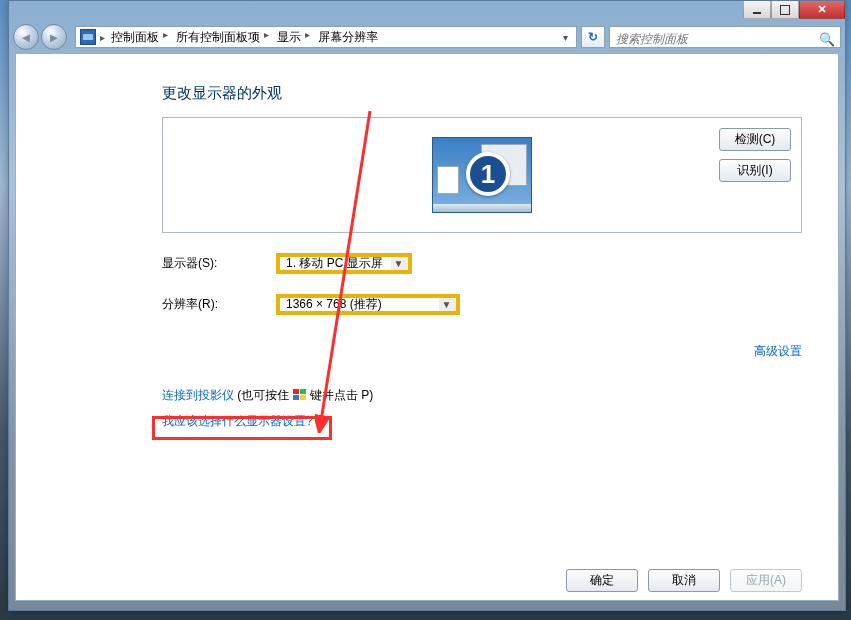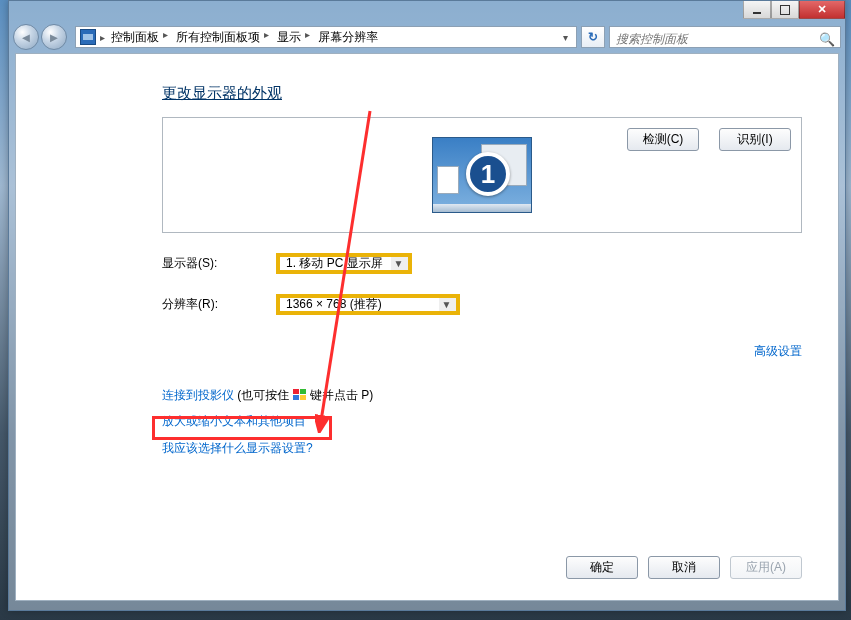--- a/index.html
+++ b/index.html
@@ -85,21 +85,21 @@
   .search-bar input { border:none; outline:none; flex:1; font-size:12px; color:#888; font-family:inherit; font-style:italic;}
   .search-icon { color:#3a7fc5; font-size:13px; }
   .client {
     margin: 0 6px 6px 6px;
     background:#fff;
     height: 548px;
     border:1px solid #9fb0c0;
     padding: 30px 36px 16px 146px;
     position:relative;
   }
-  .page-title { color:#036; font-size:15px; margin-bottom:14px;text-decoration:underline;}
+  .page-title { color:#036; font-size:15px; margin-bottom:14px;}
   .monitor-panel {
     border:1px solid #b0b8c0;
     height:116px;
     position:relative;
     padding:8px;
     display:flex;
     justify-content:center;
     align-items:center;
   }
   .monitor-preview {
@@ -109,21 +109,21 @@
   .desk-win { position:absolute; background:#fff; border:1px solid #9ab;}
   .desk-win.a{left:4px; top:28px; width:22px; height:28px;}
   .desk-win.b{left:48px; top:6px; width:46px; height:42px; background:#e8edf2;}
   .task{position:absolute; bottom:0; left:0; right:0; height:8px; background:linear-gradient(#dfe8f2,#a6bcd2);}
   .num-badge{
     position:absolute; left:34px; top:15px; width:44px; height:44px; border-radius:50%;
     border:4px solid #fff; background:#1a4f8f; color:#fff; font-size:26px; font-weight:bold;
     display:flex; align-items:center; justify-content:center;
     box-shadow:0 1px 3px rgba(0,0,0,0.4);
   }
-  .panel-buttons { position:absolute; right:10px; top:10px; display:flex; flex-direction:row; gap:20px;}
+  .panel-buttons { position:absolute; right:10px; top:10px; display:flex; flex-direction:column; gap:8px;}
   .cp-button {
     min-width:72px; height:23px; padding:0 12px;
     background:linear-gradient(#fdfdfd,#e5e9ef); border:1px solid #8b98a7; border-radius:3px;
     font-size:12px; font-family:inherit;
     display:inline-flex; align-items:center; justify-content:center;
   }
   .cp-button.disabled { color:#9aa4af; border-color:#c0c8d0; background:linear-gradient(#fdfdfd,#f2f4f7);}
   .form-row { display:flex; align-items:center; margin-top:20px;gap:40px; }
   .form-label { width:74px; }
   .combo {
@@ -132,21 +132,21 @@
     box-shadow: inset -17px 0 0 #efefef;
   }
   .combo .cd { margin-left:auto; width:15px; text-align:center; color:#555; font-size:10px;}
   .link { color:#0066cc; text-decoration:none; }
   .adv-link { display:block; text-align:right; margin-top:28px;}
   .helpers { margin-top:22px; line-height:2.2;}
   .helpers .winkey { display:inline-block; width:14px; height:12px; position:relative; vertical-align:-2px;}
   .winkey span{position:absolute; width:6px; height:5px;}
   .winkey .q1{left:0;top:0;background:#e23;} .winkey .q2{left:7px;top:0;background:#3b3;}
   .winkey .q3{left:0;top:6px;background:#37d;} .winkey .q4{left:7px;top:6px;background:#fc3;}
-  .footer-btns { position:absolute; right:36px; bottom:21px; display:flex; gap:10px;}
+  .footer-btns { position:absolute; right:36px; bottom:8px; display:flex; gap:10px;}
   
   .annotation-box {
     position:absolute; border:3px solid #fd2e2e; pointer-events:none; z-index:50;
     left:143px; top:415px; width:180px; height:24px;
   }
   .annotation-arrow { position:absolute; z-index:50; pointer-events:none; left:306px; top:106px; }
 </style>
 </head>
 <body>
 
@@ -226,21 +226,20 @@
 
     <a class="link adv-link">高级设置</a>
 
     <div class="helpers">
       <div>
         <a class="link">连接到投影仪</a>
         <span> (也可按住 </span>
         <span class="winkey"><span class="q1"></span><span class="q2"></span><span class="q3"></span><span class="q4"></span></span>
         <span> 键并点击 P)</span>
       </div>
-      <div><a class="link">放大或缩小文本和其他项目</a></div>
       <div><a class="link">我应该选择什么显示器设置?</a></div>
     </div>
 
     <div class="footer-btns">
       <button class="cp-button">确定</button>
       <button class="cp-button">取消</button>
       <button class="cp-button disabled">应用(A)</button>
     </div>
   </div>
 

